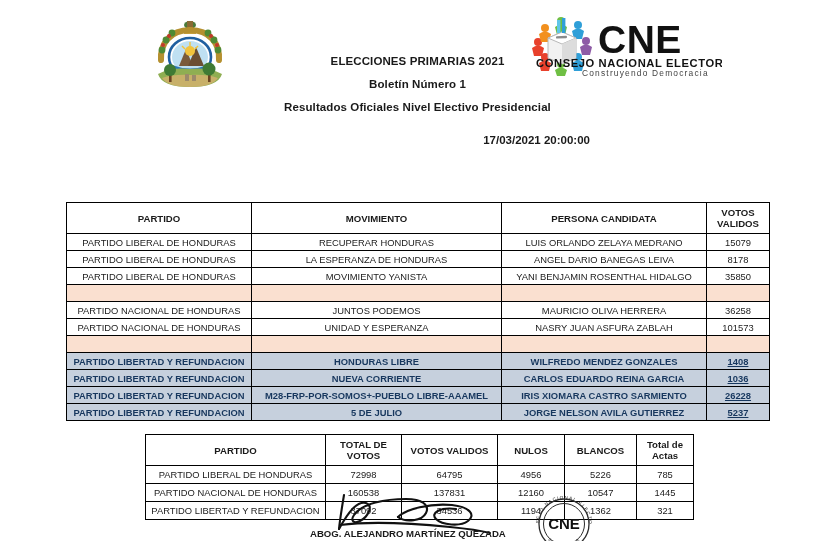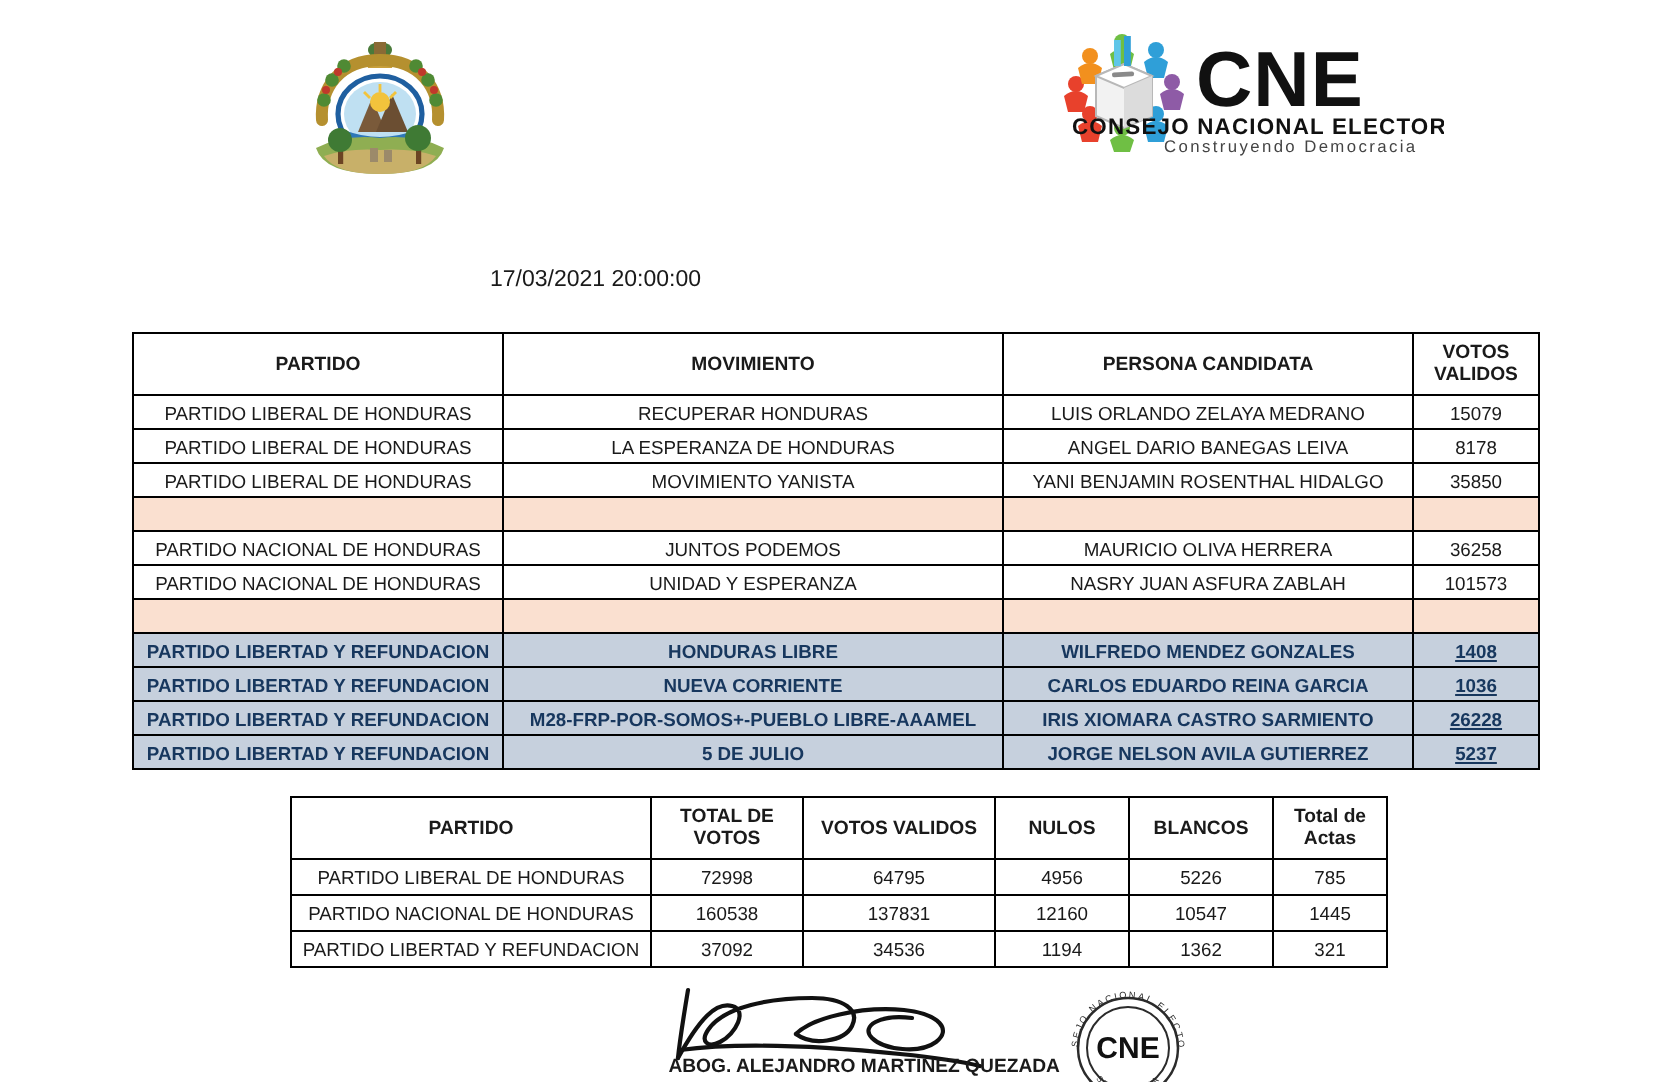--- a/index.html
+++ b/index.html
@@ -47,29 +47,30 @@
     font-weight: bold;
     letter-spacing: .1px;
     margin-bottom: 11px;
     white-space: nowrap;
   }
   #doc-datetime {
     position: absolute;
     left: 245px;
     top: 134px;
     width: 345px;
-    text-align: left;
+    text-align: right;
     font-size: 11.5px;
-    font-weight: normal;
+    font-weight: bold;
   }
 
   
   table {
     border-collapse: collapse;
     table-layout: fixed;
+    margin-top: 36px;
   }
   #main-table {
     position: absolute;
     left: 66px;
     top: 166px;
     width: 703px;
   }
   #main-table td, #main-table th {
     border: 1px solid #000000;
     font-size: 9.4px;
@@ -134,21 +135,21 @@
     left: 310px;
     top: 487px;
     width: 215px;
     height: 48px;
   }
   #signature-name {
     position: absolute;
     left: 310px;
     top: 528px;
     width: 220px;
-    text-align: right;
+    text-align: left;
     font-size: 9.6px;
     font-weight: bold;
     white-space: nowrap;
   }
   #cne-seal {
     position: absolute;
     left: 533px;
     top: 494px;
     width: 62px;
     height: 47px;
@@ -264,20 +265,25 @@
       </g>
 
       <text x="72" y="41" font-family="'Liberation Sans', sans-serif" font-size="39" font-weight="bold" fill="#111111" letter-spacing="0.5">CNE</text>
 
       <text x="10" y="55" font-family="'Liberation Sans', sans-serif" font-size="11.2" font-weight="bold" fill="#111111" letter-spacing="0.6">CONSEJO NACIONAL ELECTORAL</text>
 
       <text x="56" y="64" font-family="'Liberation Sans', sans-serif" font-size="8.4" fill="#444444" letter-spacing="1.2">Construyendo Democracia</text>
     </svg>
   </div>
 
+  <div id="title-block">
+    <div class="title-line">ELECCIONES PRIMARIAS 2021</div>
+    <div class="title-line">Boletín Número 1</div>
+    <div class="title-line">Resultados Oficiales Nivel Electivo Presidencial</div>
+  </div>
 
   <div id="doc-datetime">17/03/2021 20:00:00</div>
 </div>
 
 <table id="main-table">
   <colgroup>
     <col class="c-partido">
       <col class="c-movimiento">
       <col class="c-candidata">
       <col class="c-votos">

